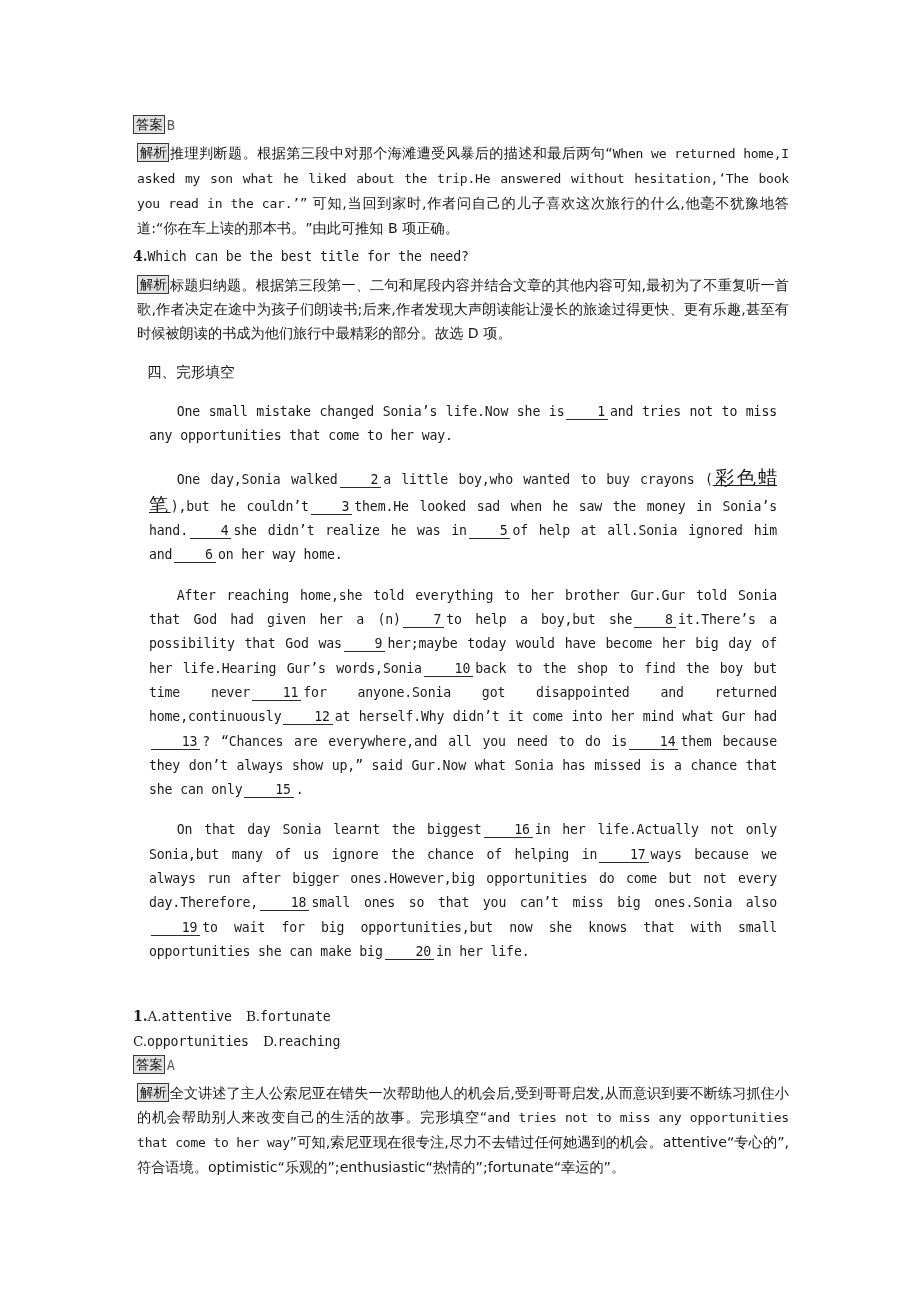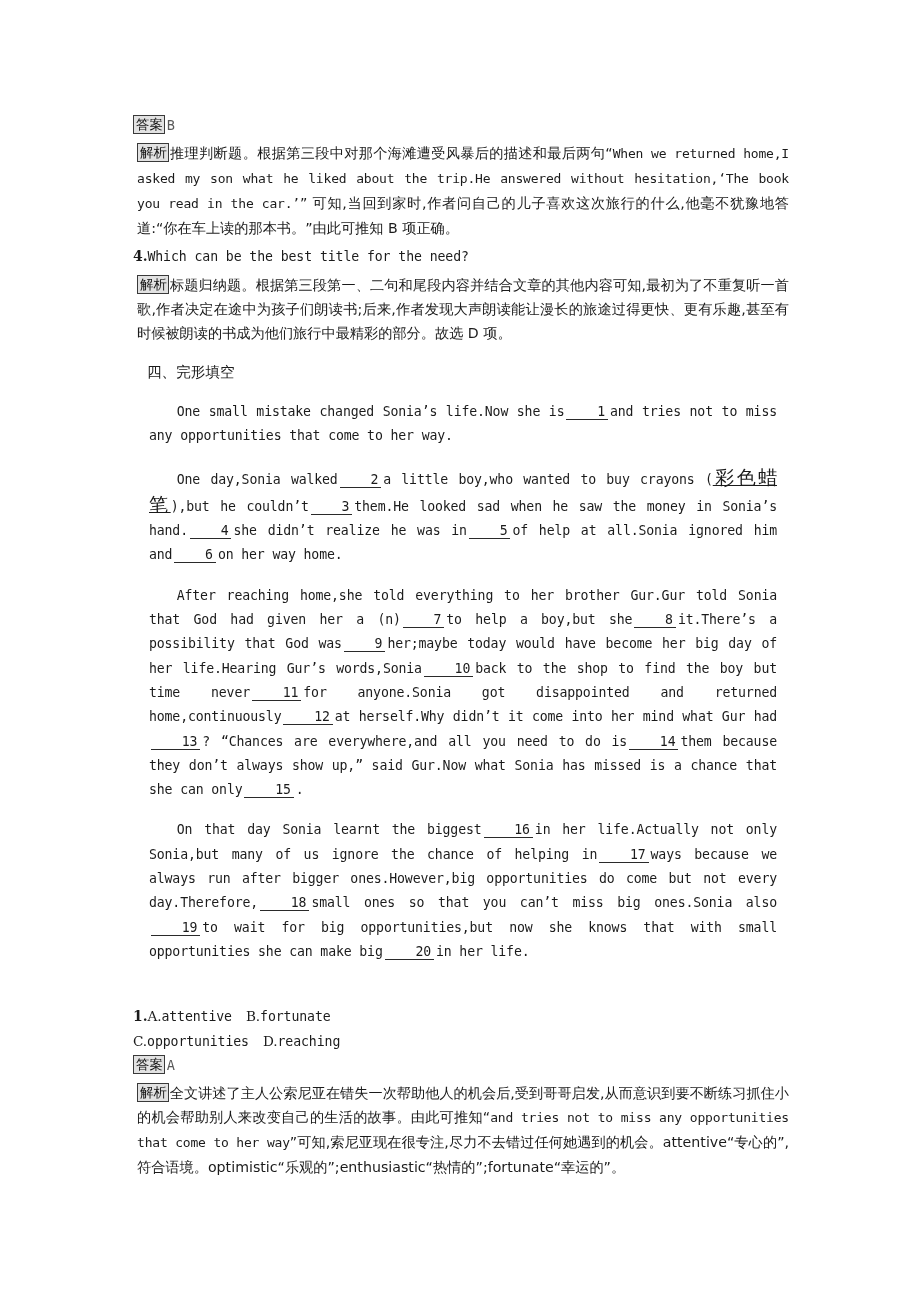--- a/index.html
+++ b/index.html
@@ -143,16 +143,16 @@
 
     <p class="para"><span>On that day Sonia learnt the biggest</span><span class="blank">16</span><span>in her life.Actually not only Sonia,but many of us ignore the chance of helping in</span><span class="blank">17</span><span>ways because we always run after bigger ones.However,big opportunities do come but not every day.Therefore,</span><span class="blank">18</span><span>small ones so that you can’t miss big ones.Sonia also</span><span class="blank">19</span><span>to wait for big opportunities,but now she knows that with small opportunities she can make big</span><span class="blank">20</span><span>in her life.</span></p>
   </div>
 
   <div class="spacer-24"></div>
 
   <div>
     <p class="q-line opts-row"><span class="q-num">1.</span><span class="opt-label">A.</span><span>attentive</span><span class="gap"></span><span class="opt-label">B.</span><span>fortunate</span></p>
     <p class="q-line opts-row"><span class="opt-label">C.</span><span>opportunities</span><span class="gap"></span><span class="opt-label">D.</span><span>reaching</span></p>
     <p class="ans-line"><span class="badge">答案</span><span class="ans-letter">A</span></p>
-    <p class="exp"><span class="badge">解析</span><span>全文讲述了主人公索尼亚在错失一次帮助他人的机会后,受到哥哥启发,从而意识到要不断练习抓住小的机会帮助别人来改变自己的生活的故事。由此可推知“</span><span class="en">and tries not to miss any opportunities that come to her way</span><span>”可知,索尼亚现在很专注,尽力不去错过任何她遇到的机会。attentive“专心的”,符合语境。optimistic“乐观的”;enthusiastic“热情的”;fortunate“幸运的”。</span></p>
+    <p class="exp"><span class="badge">解析</span><span>全文讲述了主人公索尼亚在错失一次帮助他人的机会后,受到哥哥启发,从而意识到要不断练习抓住小的机会帮助别人来改变自己的生活的故事。完形填空“</span><span class="en">and tries not to miss any opportunities that come to her way</span><span>”可知,索尼亚现在很专注,尽力不去错过任何她遇到的机会。attentive“专心的”,符合语境。optimistic“乐观的”;enthusiastic“热情的”;fortunate“幸运的”。</span></p>
   </div>
 
 </div>
 
 </body></html>

